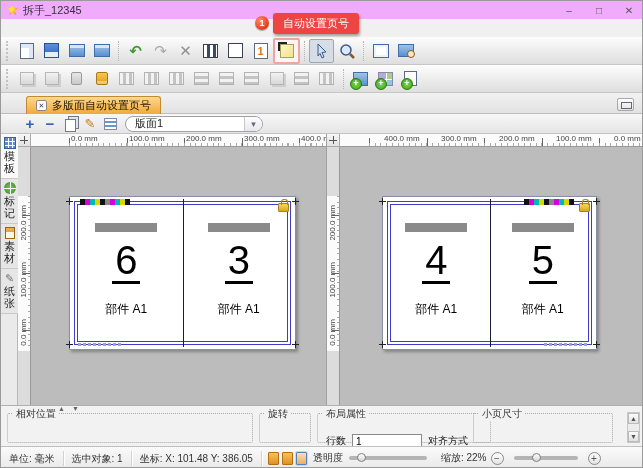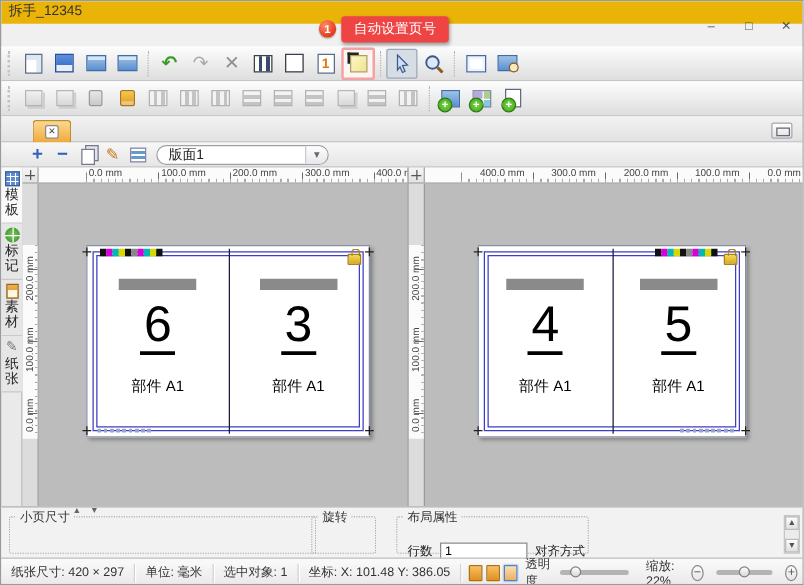--- a/index.html
+++ b/index.html
@@ -1,20 +1,20 @@
 <!DOCTYPE html>
 <html><head>
 <meta charset="utf-8">
 <style>
   * { margin:0; padding:0; box-sizing:border-box; }
   html,body { width:643px; height:468px; background:#fff; font-family:"Liberation Sans","DejaVu Sans",sans-serif; }
   #app { position:relative; width:643px; height:468px; overflow:hidden; border:1px solid #9a9a9a; background:#f0f0f0; font-size:11px; color:#222; }
 
   
-  #titlebar { position:absolute; left:0; top:0; width:100%; height:18px; background:#eab308; display:flex; padding:0 6px;flex-direction:column; }
+  #titlebar { position:absolute; left:0; top:0; width:100%; height:18px; background:#f0abfc; display:flex; align-items:center; padding:0 6px; }
   #app-icon { width:11px; height:11px; margin-right:5px; background:radial-gradient(circle at 40% 35%, #ffe14a 20%, #f59a1c 60%, #e03c10 100%);
     clip-path:polygon(50% 0%,63% 32%,98% 35%,72% 57%,82% 95%,50% 73%,18% 95%,28% 57%,2% 35%,37% 32%); }
   #title-text { font-size:11px; color:#333; }
   #win-controls { margin-left:auto; display:flex; gap:16px; color:#555; font-size:10px; }
   #win-controls span { width:14px; text-align:center; cursor:default; }
 
   
   #menubar { position:absolute; left:0; top:18px; width:100%; height:18px; background:linear-gradient(#f9f9f9,#e3e3e3); border-bottom:1px solid #cfcfcf; display:flex; align-items:center; padding-left:2px; }
   .menu-item { padding:1px 8px; font-size:11px; color:#222; }
 
@@ -291,20 +291,21 @@
         <span class="i-addparts c-add"></span>
       </div>
     <div class="tbi">
         <span class="i-adddoc c-add"></span>
       </div>
   </div>
 
   <div id="tabbar">
     <div id="doc-tab">
       <span id="tab-close">✕</span>
+      <span>多版面自动设置页号</span>
     </div>
     <div id="tablist-btn"></div>
   </div>
 
   <div id="subbar">
     <div class="sbi">
         <span class="b-plus">+</span>
       </div>
     <div class="sbi">
         <span class="b-minus">−</span>
@@ -449,41 +450,43 @@
           </div>
         </div>
       </div>
     </div>
   </div>
 
   <div id="props">
     <span class="collapse-h" style="left:57px">▲</span>
     <span class="collapse-h" style="left:71px">▼</span>
     <div class="grp" style="left:6px; width:246px;">
-      <span class="grp-title">小页尺寸</span>
-    </div>
-    <div class="grp" style="left:248px; width:52px;">
+      <span class="grp-title">相对位置</span>
+    </div>
+    <div class="grp" style="left:258px; width:52px;">
       <span class="grp-title">旋转</span>
     </div>
-    <div class="grp" id="grp-layout" style="left:316px; width:154px;">
+    <div class="grp" id="grp-layout" style="left:316px; width:174px;">
       <span class="grp-title">布局属性</span>
       <div class="row">
         <span style="padding-left:8px">行数</span>
         <input id="rows-input" value="1" style="">
         <span>对齐方式</span>
       </div>
     </div>
+    <div class="grp" style="left:472px; width:140px;">
+      <span class="grp-title">小页尺寸</span>
+    </div>
     <div id="props-scroll">
       <span class="sa up">▲</span>
       <span class="sa dn">▼</span>
     </div>
   </div>
 
   <div id="statusbar">
-    <span class="seg first">纸张尺寸: 420 × 297</span>
     <span class="seg">单位: 毫米</span>
     <span class="seg">选中对象: 1</span>
     <span class="seg">坐标: X: 101.48  Y: 386.05</span>
     <div id="op-icons">
       <span class="opic"></span>
       <span class="opic"></span>
       <span class="opic sel"></span>
     </div>
     <span>透明度</span>
     <div class="slider">

